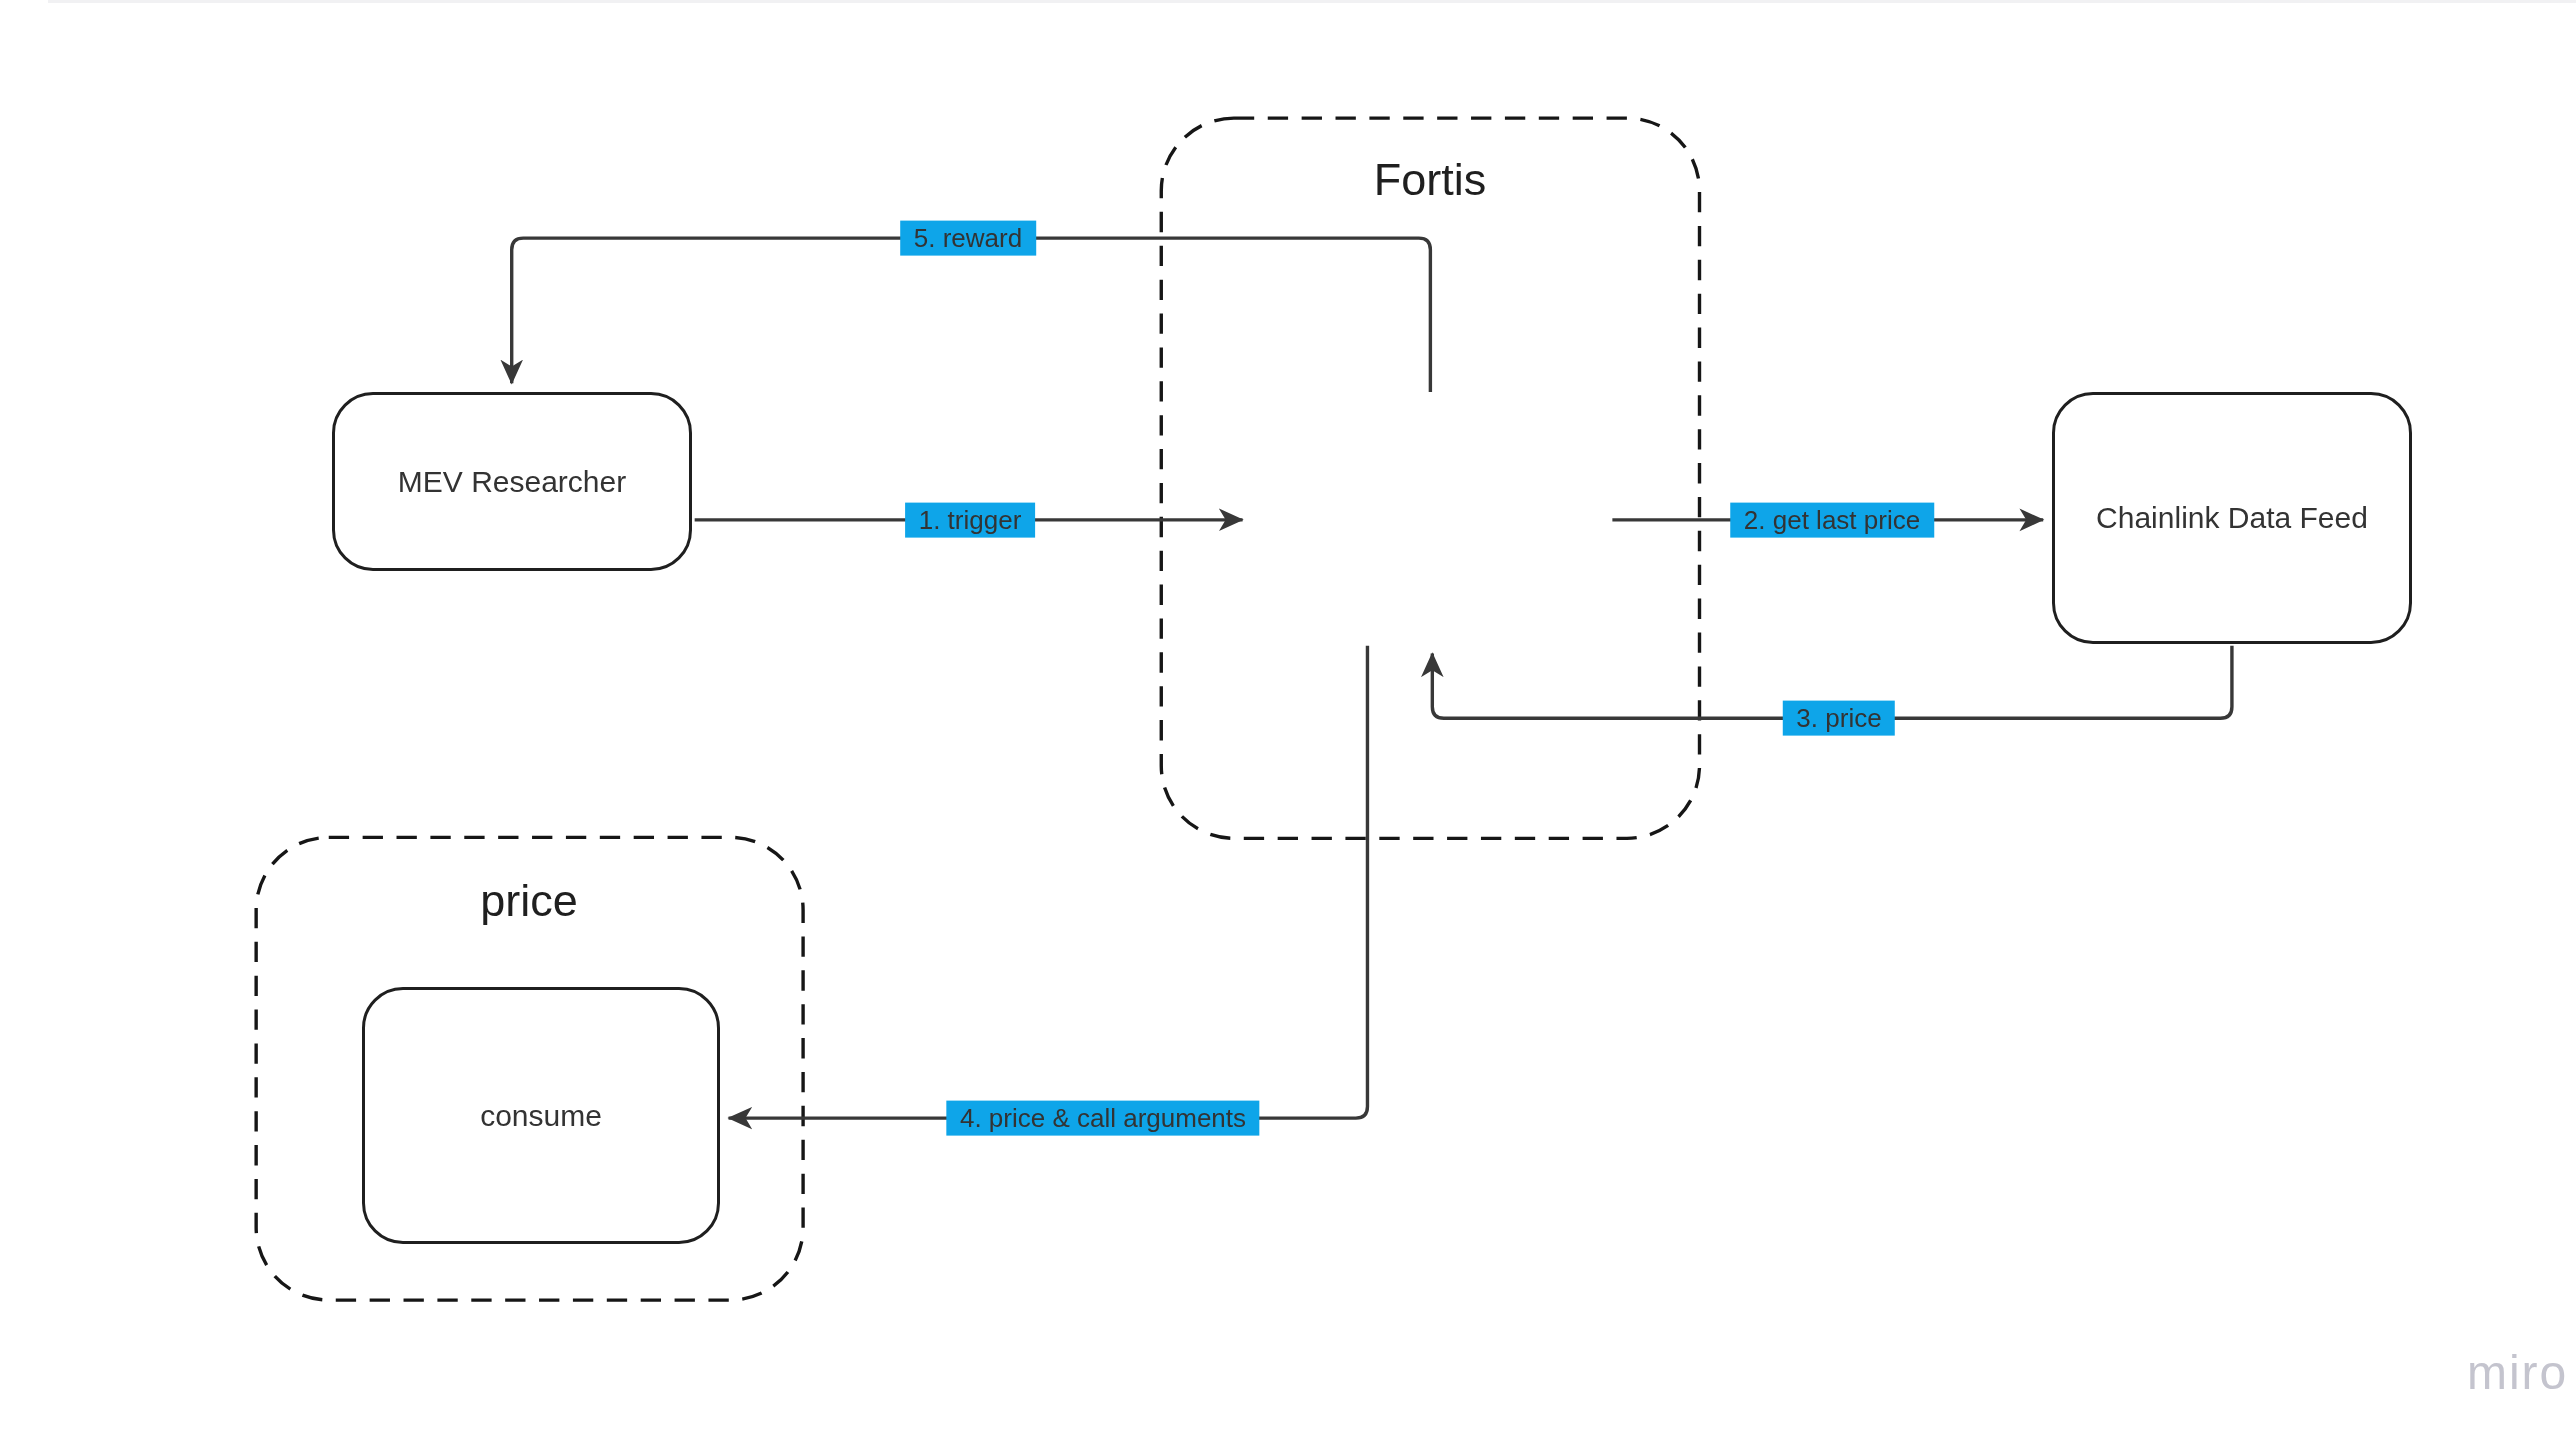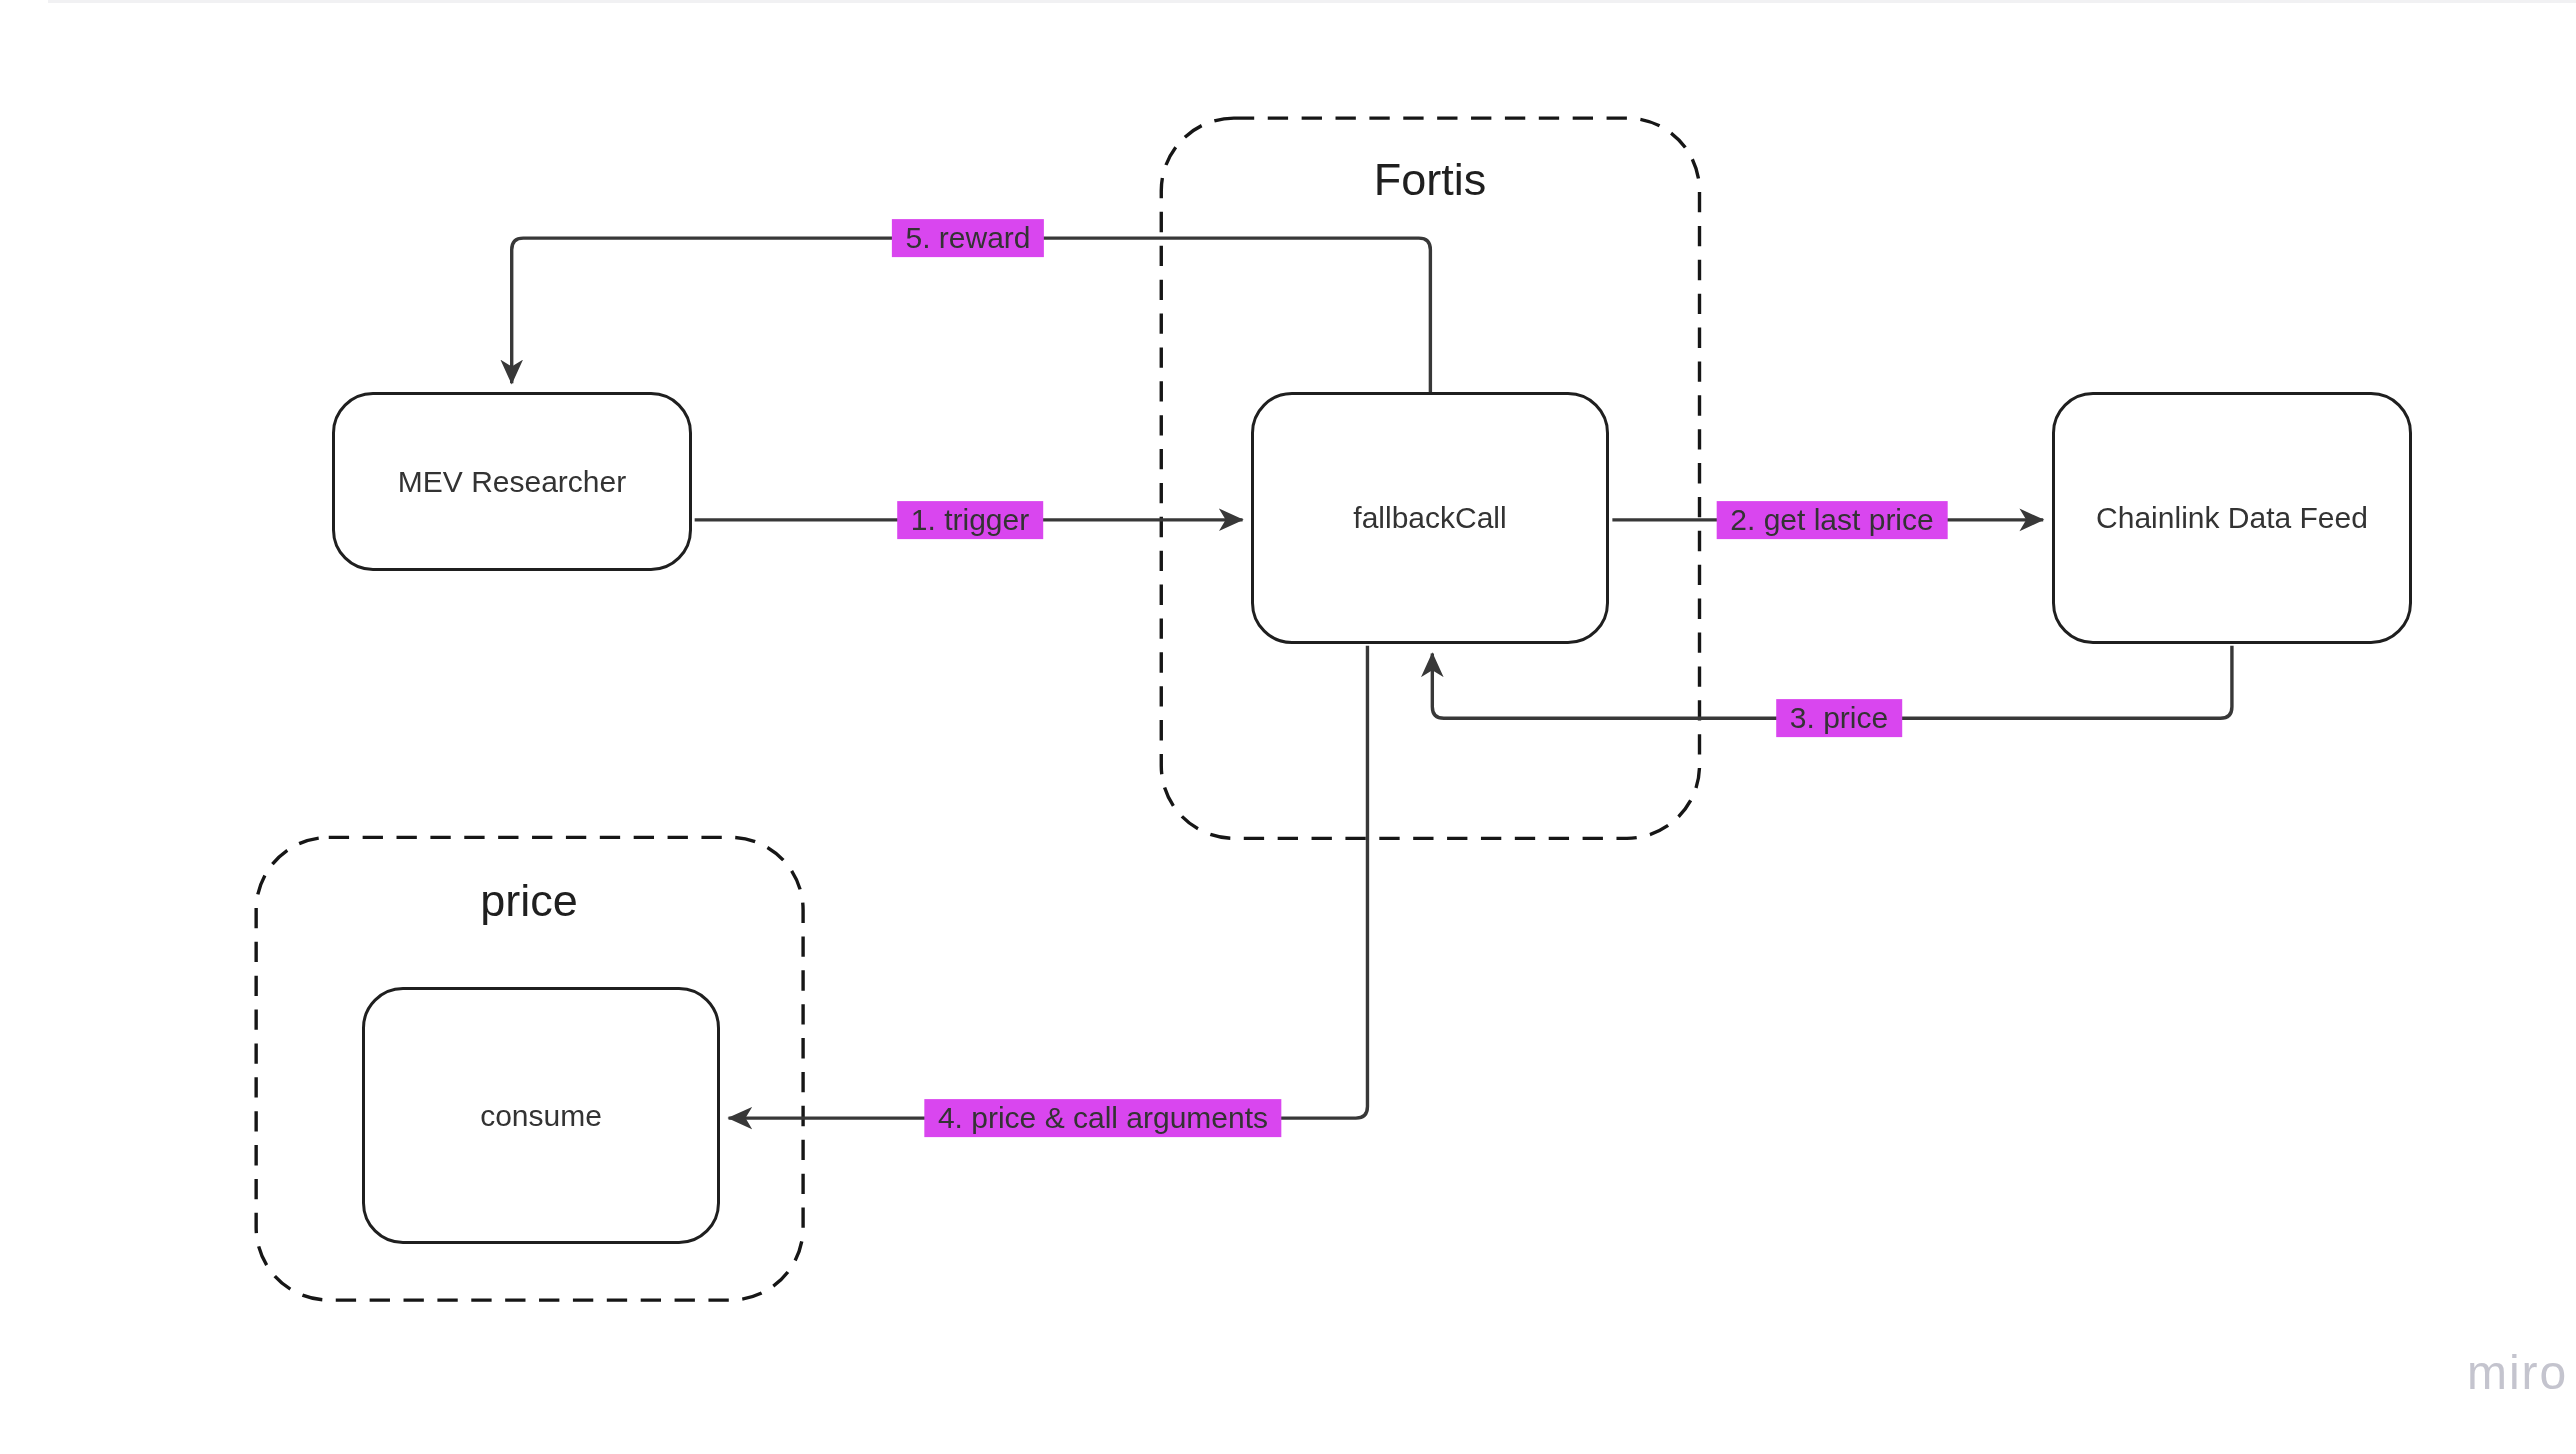--- a/index.html
+++ b/index.html
@@ -27,22 +27,22 @@
   .node-fallback{left:1203px;top:392px;width:358px;height:252px;}
   .node-chainlink{left:2004px;top:392px;width:360px;height:252px;}
   .node-consume{left:314px;top:987px;width:358px;height:257px;}
   .group-title{
     position:absolute; transform:translate(-50%,-50%); font-size:45px; color:var(--title);
     background:#fff; padding:0 15.5px; white-space:nowrap;
   }
   .title-fortis{left:1382px;top:180px;}
   .title-dapp{left:481px;top:901px;}
   .edge-label{
-    position:absolute; transform:translate(-50%,-50%); font-size:30px; color:var(--label);
-    background:#d946ef; padding:1.9px 13.6px; white-space:nowrap;
+    position:absolute; transform:translate(-50%,-50%); font-size:26px; color:var(--label);
+    background:#0ea5e9; padding:1.9px 13.6px; white-space:nowrap;
   }
   .lbl-reward{left:920px;top:238px;}
   .lbl-trigger{left:922px;top:520px;}
   .lbl-get{left:1784px;top:520px;}
   .lbl-price{left:1791px;top:718px;}
   .lbl-args{left:1055px;top:1118px;}
   .watermark{
     position:absolute; right:56px; bottom:54px; font-size:48px; font-weight:400;
     letter-spacing:1.9px; color:var(--watermark);
   }
@@ -73,23 +73,20 @@
 
     <path class="connector" d="M 1428 405 V 258 Q 1428 246 1416 246 H 491 Q 479 246 479 258 V 396" marker-end="url(#arrow)"></path>
   </svg>
 
   <div class="group-title title-fortis">Fortis</div>
   <div class="group-title title-dapp">price</div>
 
   <div class="node node-mev">
     <span class="node-label">MEV Researcher</span>
   </div>
-  <div class="node node-fallback">
-    <span class="node-label">fallbackCall</span>
-  </div>
   <div class="node node-consume">
     <span class="node-label">consume</span>
   </div>
   <div class="node node-chainlink">
     <span class="node-label">Chainlink Data Feed</span>
   </div>
 
   <div class="edge-label lbl-trigger">1. trigger</div>
   <div class="edge-label lbl-get">2. get last price</div>
   <div class="edge-label lbl-price">3. price</div>

